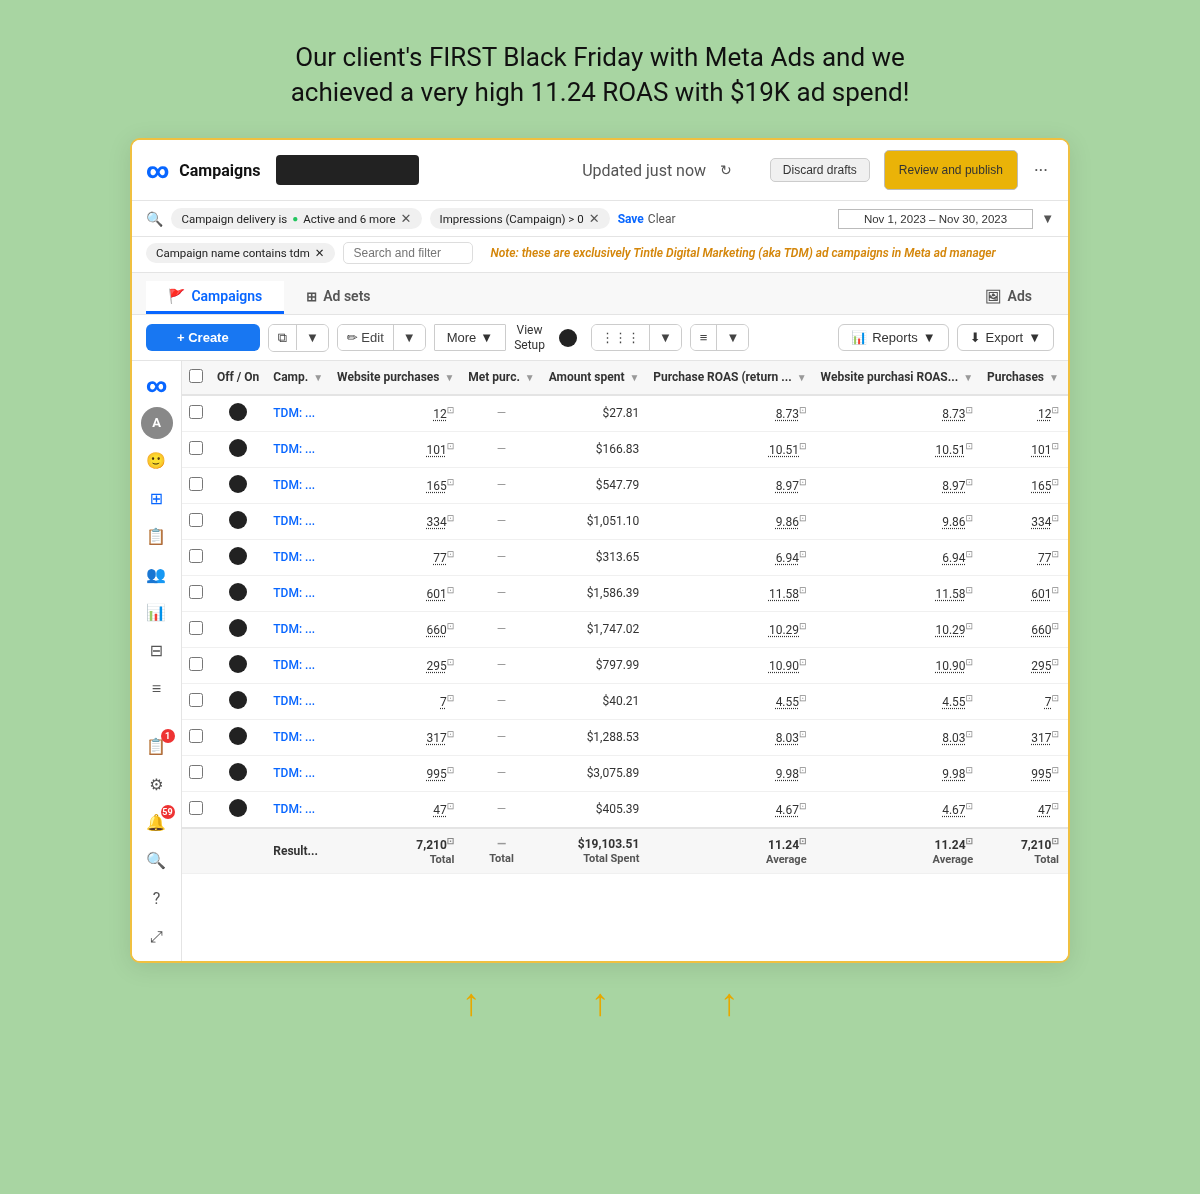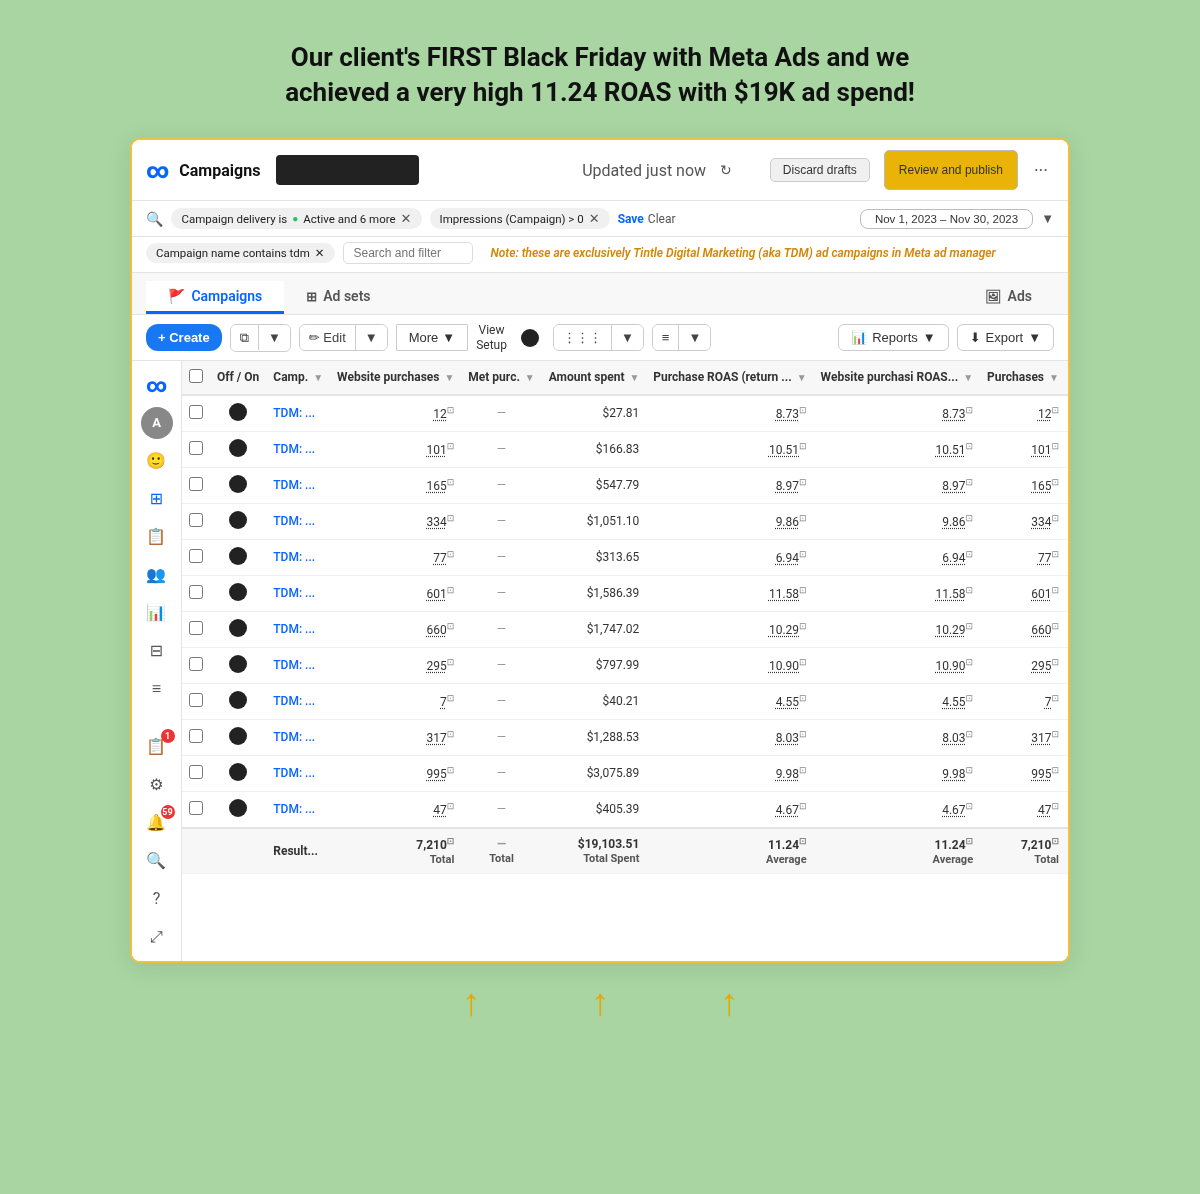--- a/index.html
+++ b/index.html
@@ -7,21 +7,21 @@
       background-color: #a8d5a2;
       font-family: -apple-system, BlinkMacSystemFont, 'Segoe UI', Roboto, sans-serif;
       min-height: 1194px;
       display: flex;
       flex-direction: column;
       align-items: center;
       padding: 40px 20px;
     }
     .headline {
       font-size: 26px;
-      font-weight: 700;
+      font-weight: 400;
       text-align: center;
       color: #111;
       max-width: 820px;
       margin-bottom: 28px;
       line-height: 1.35;
     }
     .ui-frame {
       background: #fff;
       border: 2.5px solid #f0c040;
       border-radius: 10px;
@@ -124,22 +124,22 @@
       cursor: pointer;
     }
     .clear-btn {
       font-size: 12px;
       color: #555;
       cursor: pointer;
     }
     .date-range-btn {
       background: #fff;
       border: 1px solid #bbb;
-      border-radius: 8px;
-      padding: 3px 14px;
+      border-radius: 0;
+      padding: 3px 25px;
       font-size: 11.5px;
       color: #333;
       cursor: pointer;
       margin-left: auto;
     }
 
     
     .filter-bar2 {
       display: flex;
       align-items: center;
@@ -199,22 +199,22 @@
       align-items: center;
       padding: 8px 14px;
       border-bottom: 1px solid #e4e4e4;
       background: #fff;
       gap: 8px;
     }
     .btn-create {
       background: #1877f2;
       color: #fff;
       border: none;
-      border-radius: 12px;
-      padding: 6px 12px;
+      border-radius: 6px;
+      padding: 6px 31px;
       font-size: 13px;
       font-weight: 700;
       cursor: pointer;
     }
     .btn-icon-group {
       display: flex;
       align-items: center;
       border: 1px solid #ccc;
       border-radius: 6px;
       overflow: hidden;

